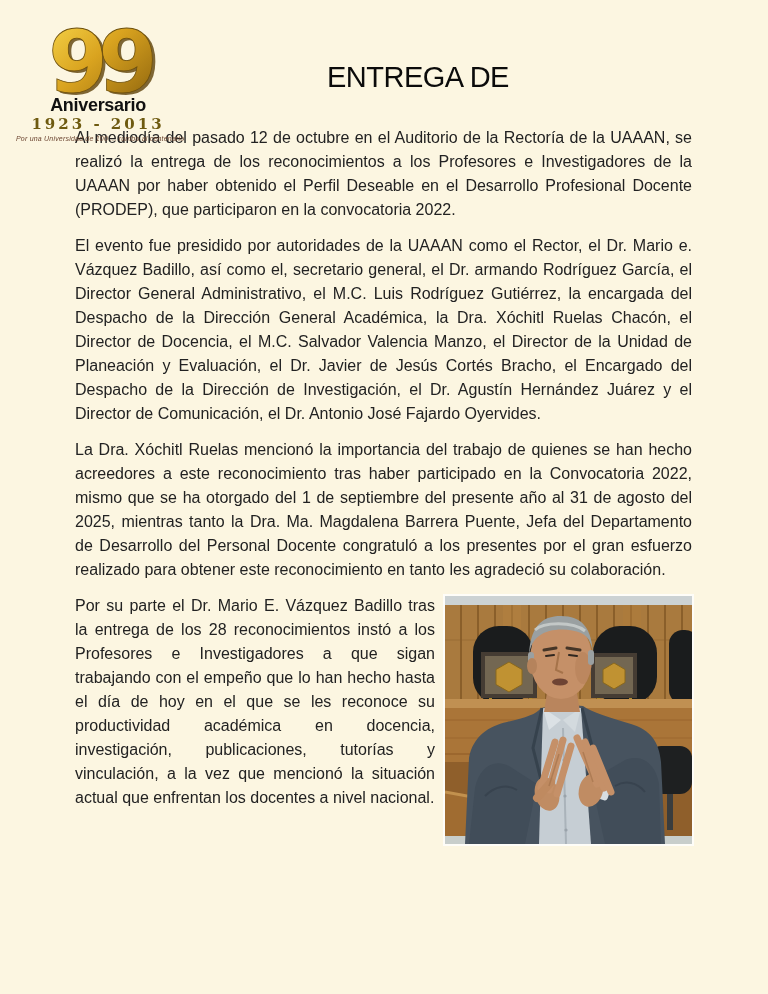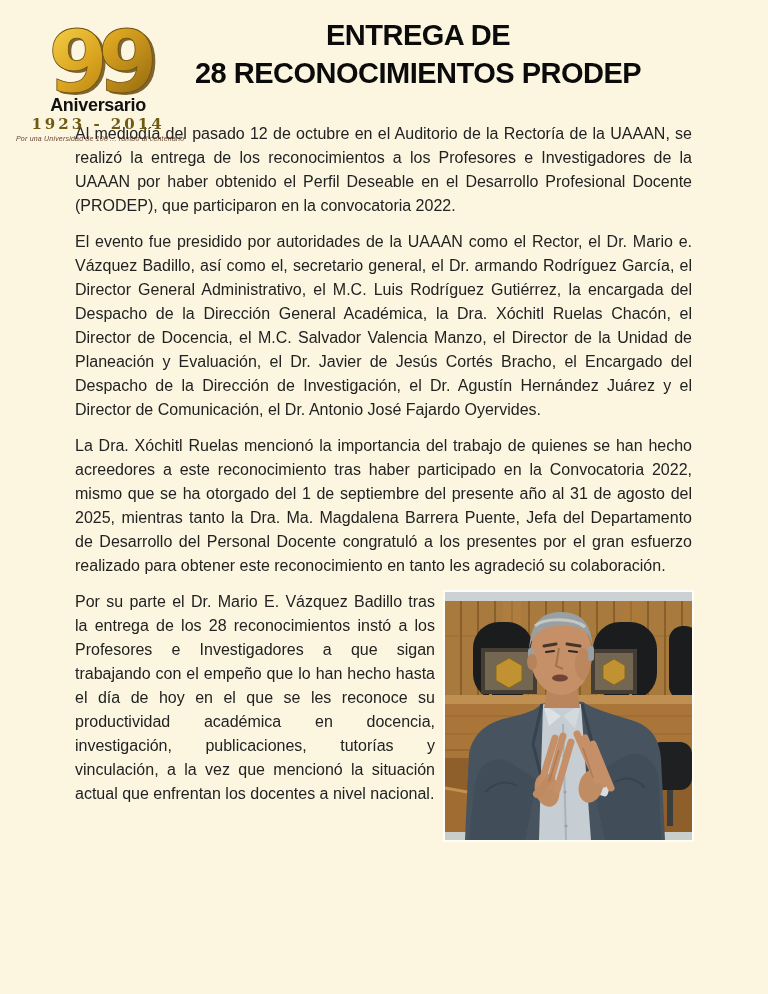--- a/index.html
+++ b/index.html
@@ -12,22 +12,22 @@
   .header{position:relative;}
   .logo{
     position:absolute;left:16px;top:14px;width:164px;
     text-align:center;line-height:1;
   }
   .logo-num svg{display:block;margin:0 auto;}
   .logo-word{font-weight:bold;font-size:18px;color:#111;margin-top:-6px;letter-spacing:-.3px;}
   .logo-years{font-family:"DejaVu Serif",serif;font-weight:bold;font-size:15px;color:#6e5a10;letter-spacing:3px;margin-top:3px;}
   .logo-tagline{font-style:italic;font-size:7px;color:#6b4430;margin-top:3px;letter-spacing:.2px;white-space:nowrap;}
   .title{
-    margin:0 74px 0 142px;padding-top:16px;
-    text-align:center;font-weight:bold;font-size:29px;line-height:38px;
+    margin:0 74px 0 142px;padding-top:58px;
+    text-align:center;font-weight:normal;font-size:29px;line-height:38px;
     color:#0b0b0b;letter-spacing:-.5px;
   }
   .content{margin:30px 76px 0 75px;}
   .content p{
     margin:0 0 12px 0;text-align:justify;
     font-size:16px;line-height:24px;color:#222;
   }
   .p4-region::after{content:"";display:block;clear:both;}
   .photo{
     float:right;width:247px;height:248px;
@@ -51,27 +51,26 @@
             <stop offset="0.45" stop-color="#d9a31f"></stop>
             <stop offset="0.78" stop-color="#a87a14"></stop>
             <stop offset="1" stop-color="#7c5a0e"></stop>
           </linearGradient>
         </defs>
         <text x="78" y="80" text-anchor="middle" font-family="DejaVu Sans, sans-serif" font-weight="bold" font-size="86" letter-spacing="-10" fill="#5f430a" opacity="0.8">99</text>
         <text x="75" y="78" text-anchor="middle" font-family="DejaVu Sans, sans-serif" font-weight="bold" font-size="86" letter-spacing="-10" fill="url(#gld)" stroke="#6e500c" stroke-width="0.8">99</text>
       </svg>
     </div>
     <div class="logo-word">Aniversario</div>
-    <div class="logo-years">1923 - 2014</div>
+    <div class="logo-years">1923 - 2013</div>
     <div class="logo-tagline">Por una Universidad de 100 ... rumbo al centenario</div>
   </div>
 
   <div class="title">
     <div>ENTREGA DE</div>
-    <div>28 RECONOCIMIENTOS PRODEP</div>
   </div>
 </div>
 
 <div class="content">
 
   <p>Al mediodía del pasado 12 de octubre en el Auditorio de la Rectoría de la UAAAN, se realizó la entrega de los reconocimientos a los Profesores e Investigadores de la UAAAN por haber obtenido el Perfil Deseable en el Desarrollo Profesional Docente (PRODEP), que participaron en la convocatoria 2022.</p>
   <p>El evento fue presidido por autoridades de la UAAAN como el Rector, el Dr. Mario e. Vázquez Badillo, así como el, secretario general, el Dr. armando Rodríguez García, el Director General Administrativo, el M.C. Luis Rodríguez Gutiérrez, la encargada del Despacho de la Dirección General Académica, la Dra. Xóchitl Ruelas Chacón, el Director de Docencia, el M.C. Salvador Valencia Manzo, el Director de la Unidad de Planeación y Evaluación, el Dr. Javier de Jesús Cortés Bracho, el Encargado del Despacho de la Dirección de Investigación, el Dr. Agustín Hernández Juárez y el Director de Comunicación, el Dr. Antonio José Fajardo Oyervides.</p>
   <p>La Dra. Xóchitl Ruelas mencionó la importancia del trabajo de quienes se han hecho acreedores a este reconocimiento tras haber participado en la Convocatoria 2022, mismo que se ha otorgado del 1 de septiembre del presente año al 31 de agosto del 2025, mientras tanto la Dra. Ma. Magdalena Barrera Puente, Jefa del Departamento de Desarrollo del Personal Docente congratuló a los presentes por el gran esfuerzo realizado para obtener este reconocimiento en tanto les agradeció su colaboración.</p>
 
   <div class="p4-region">

